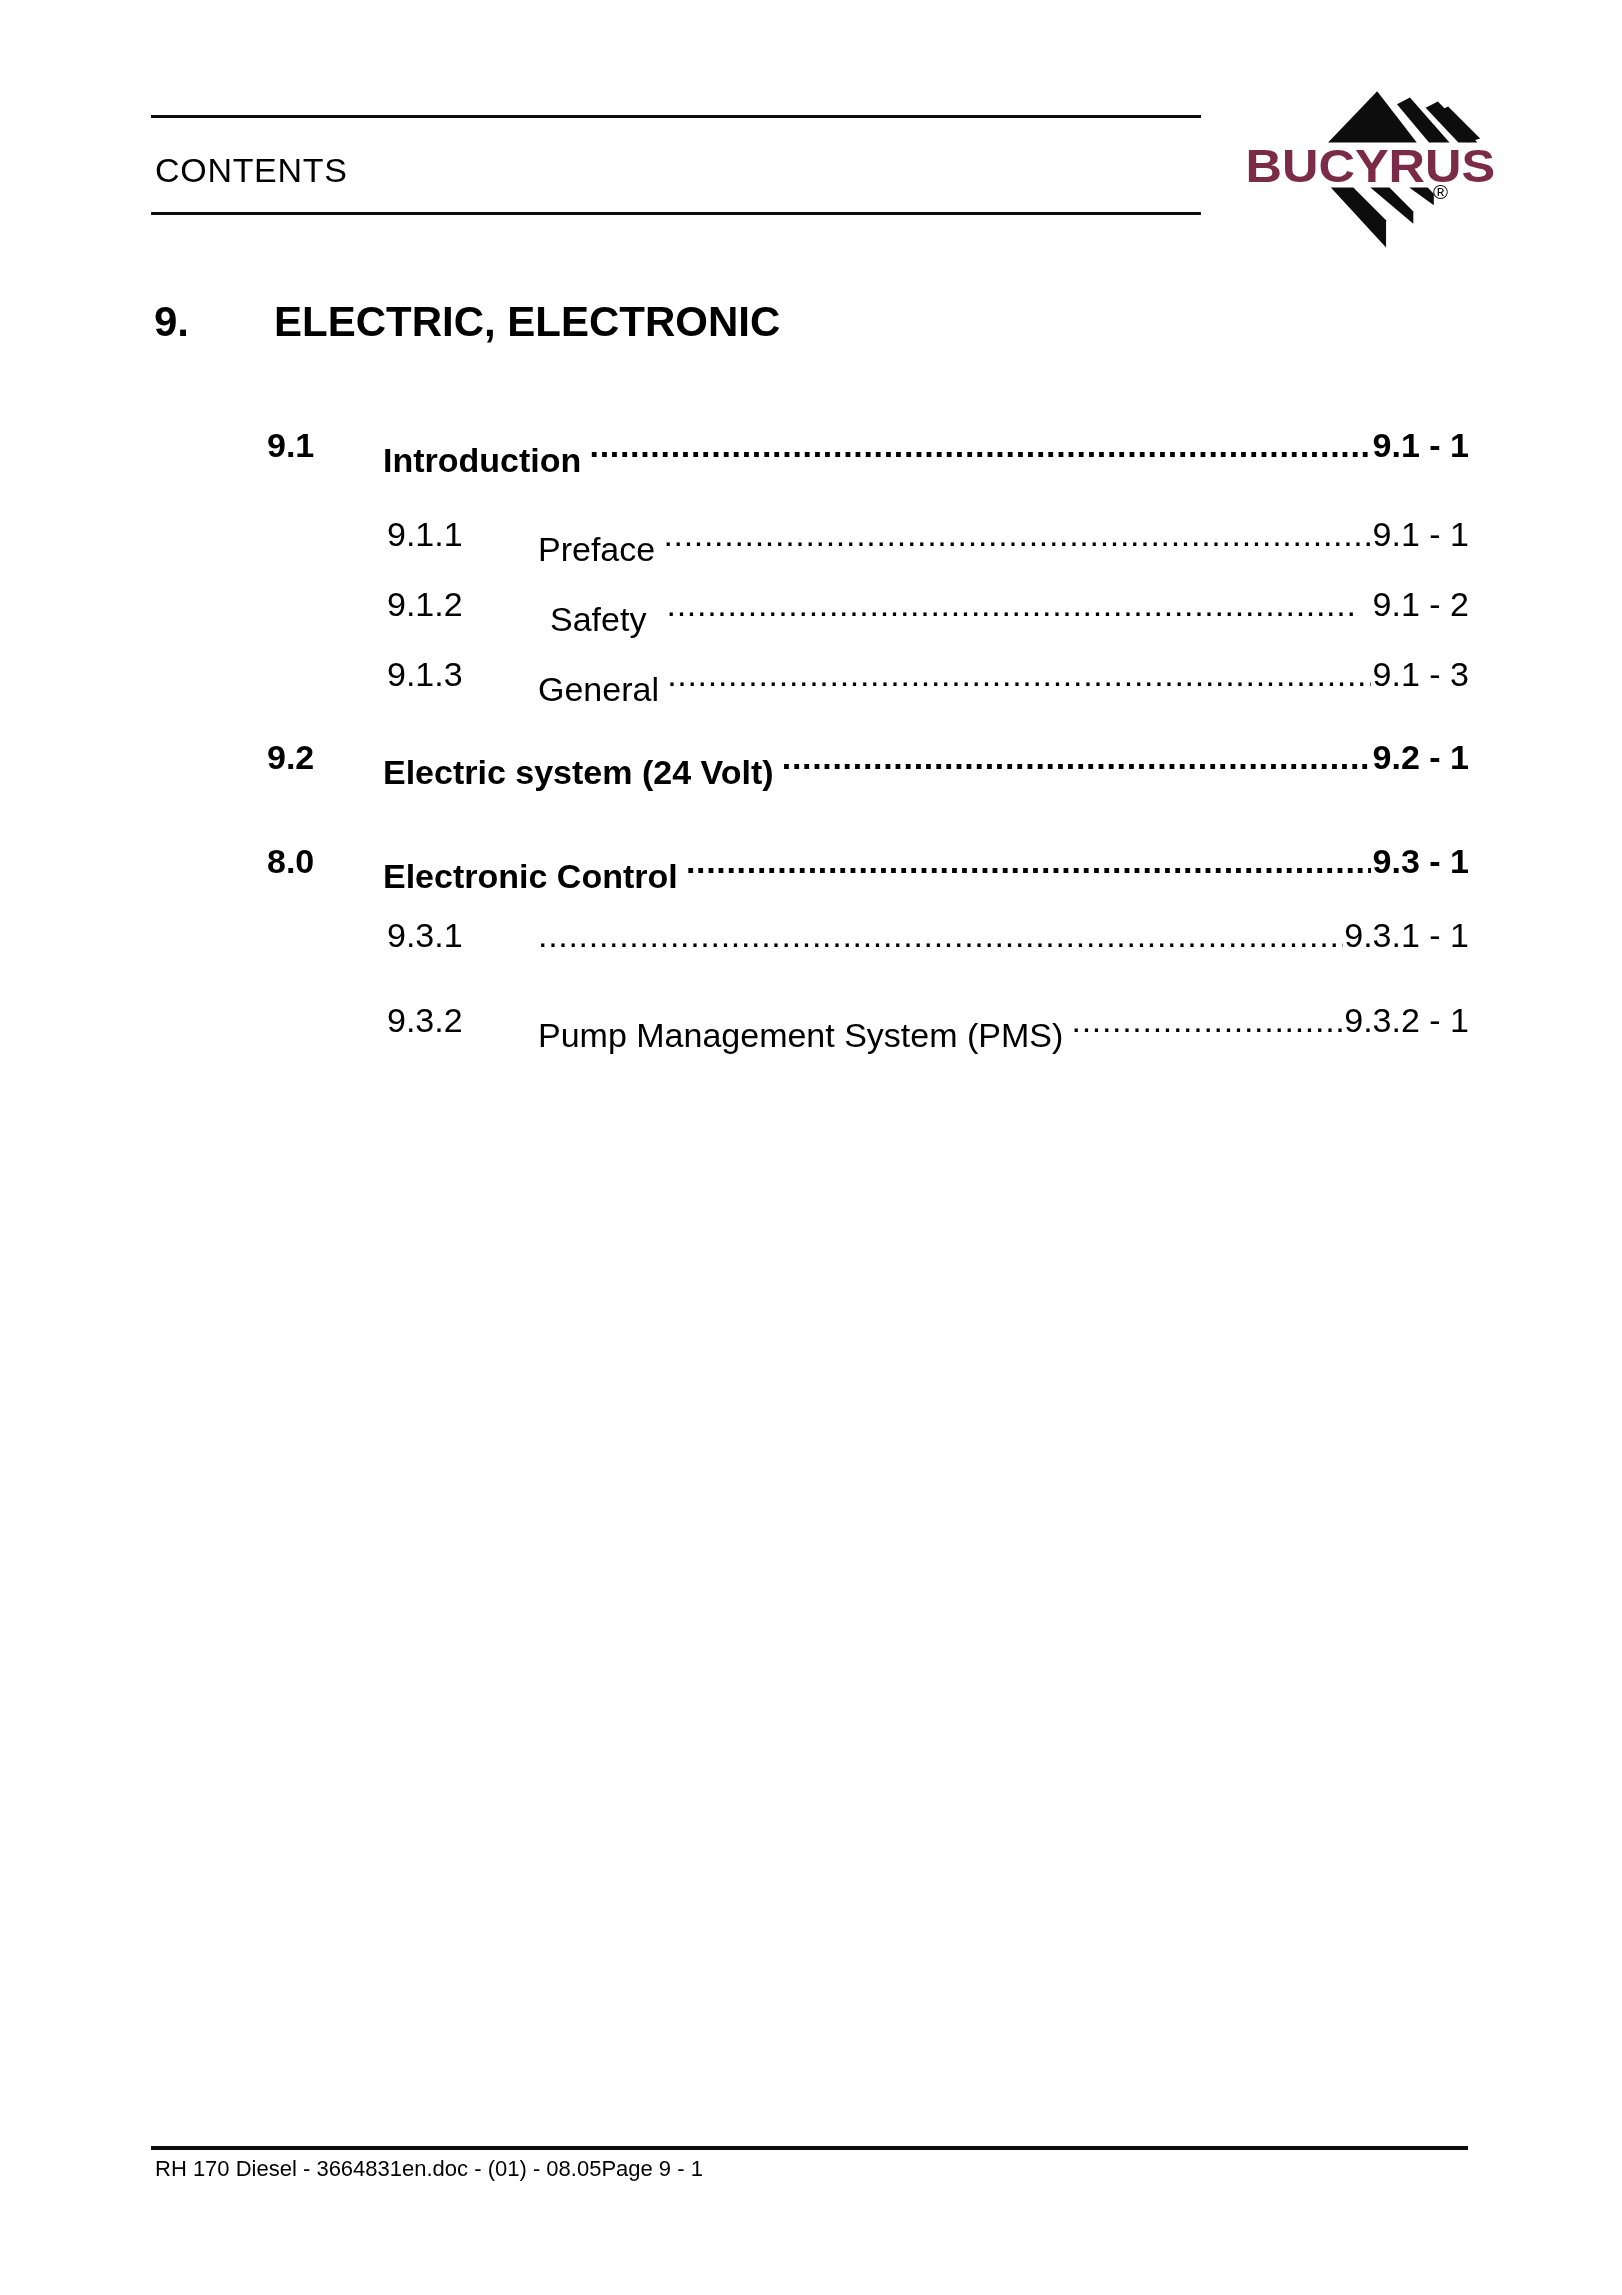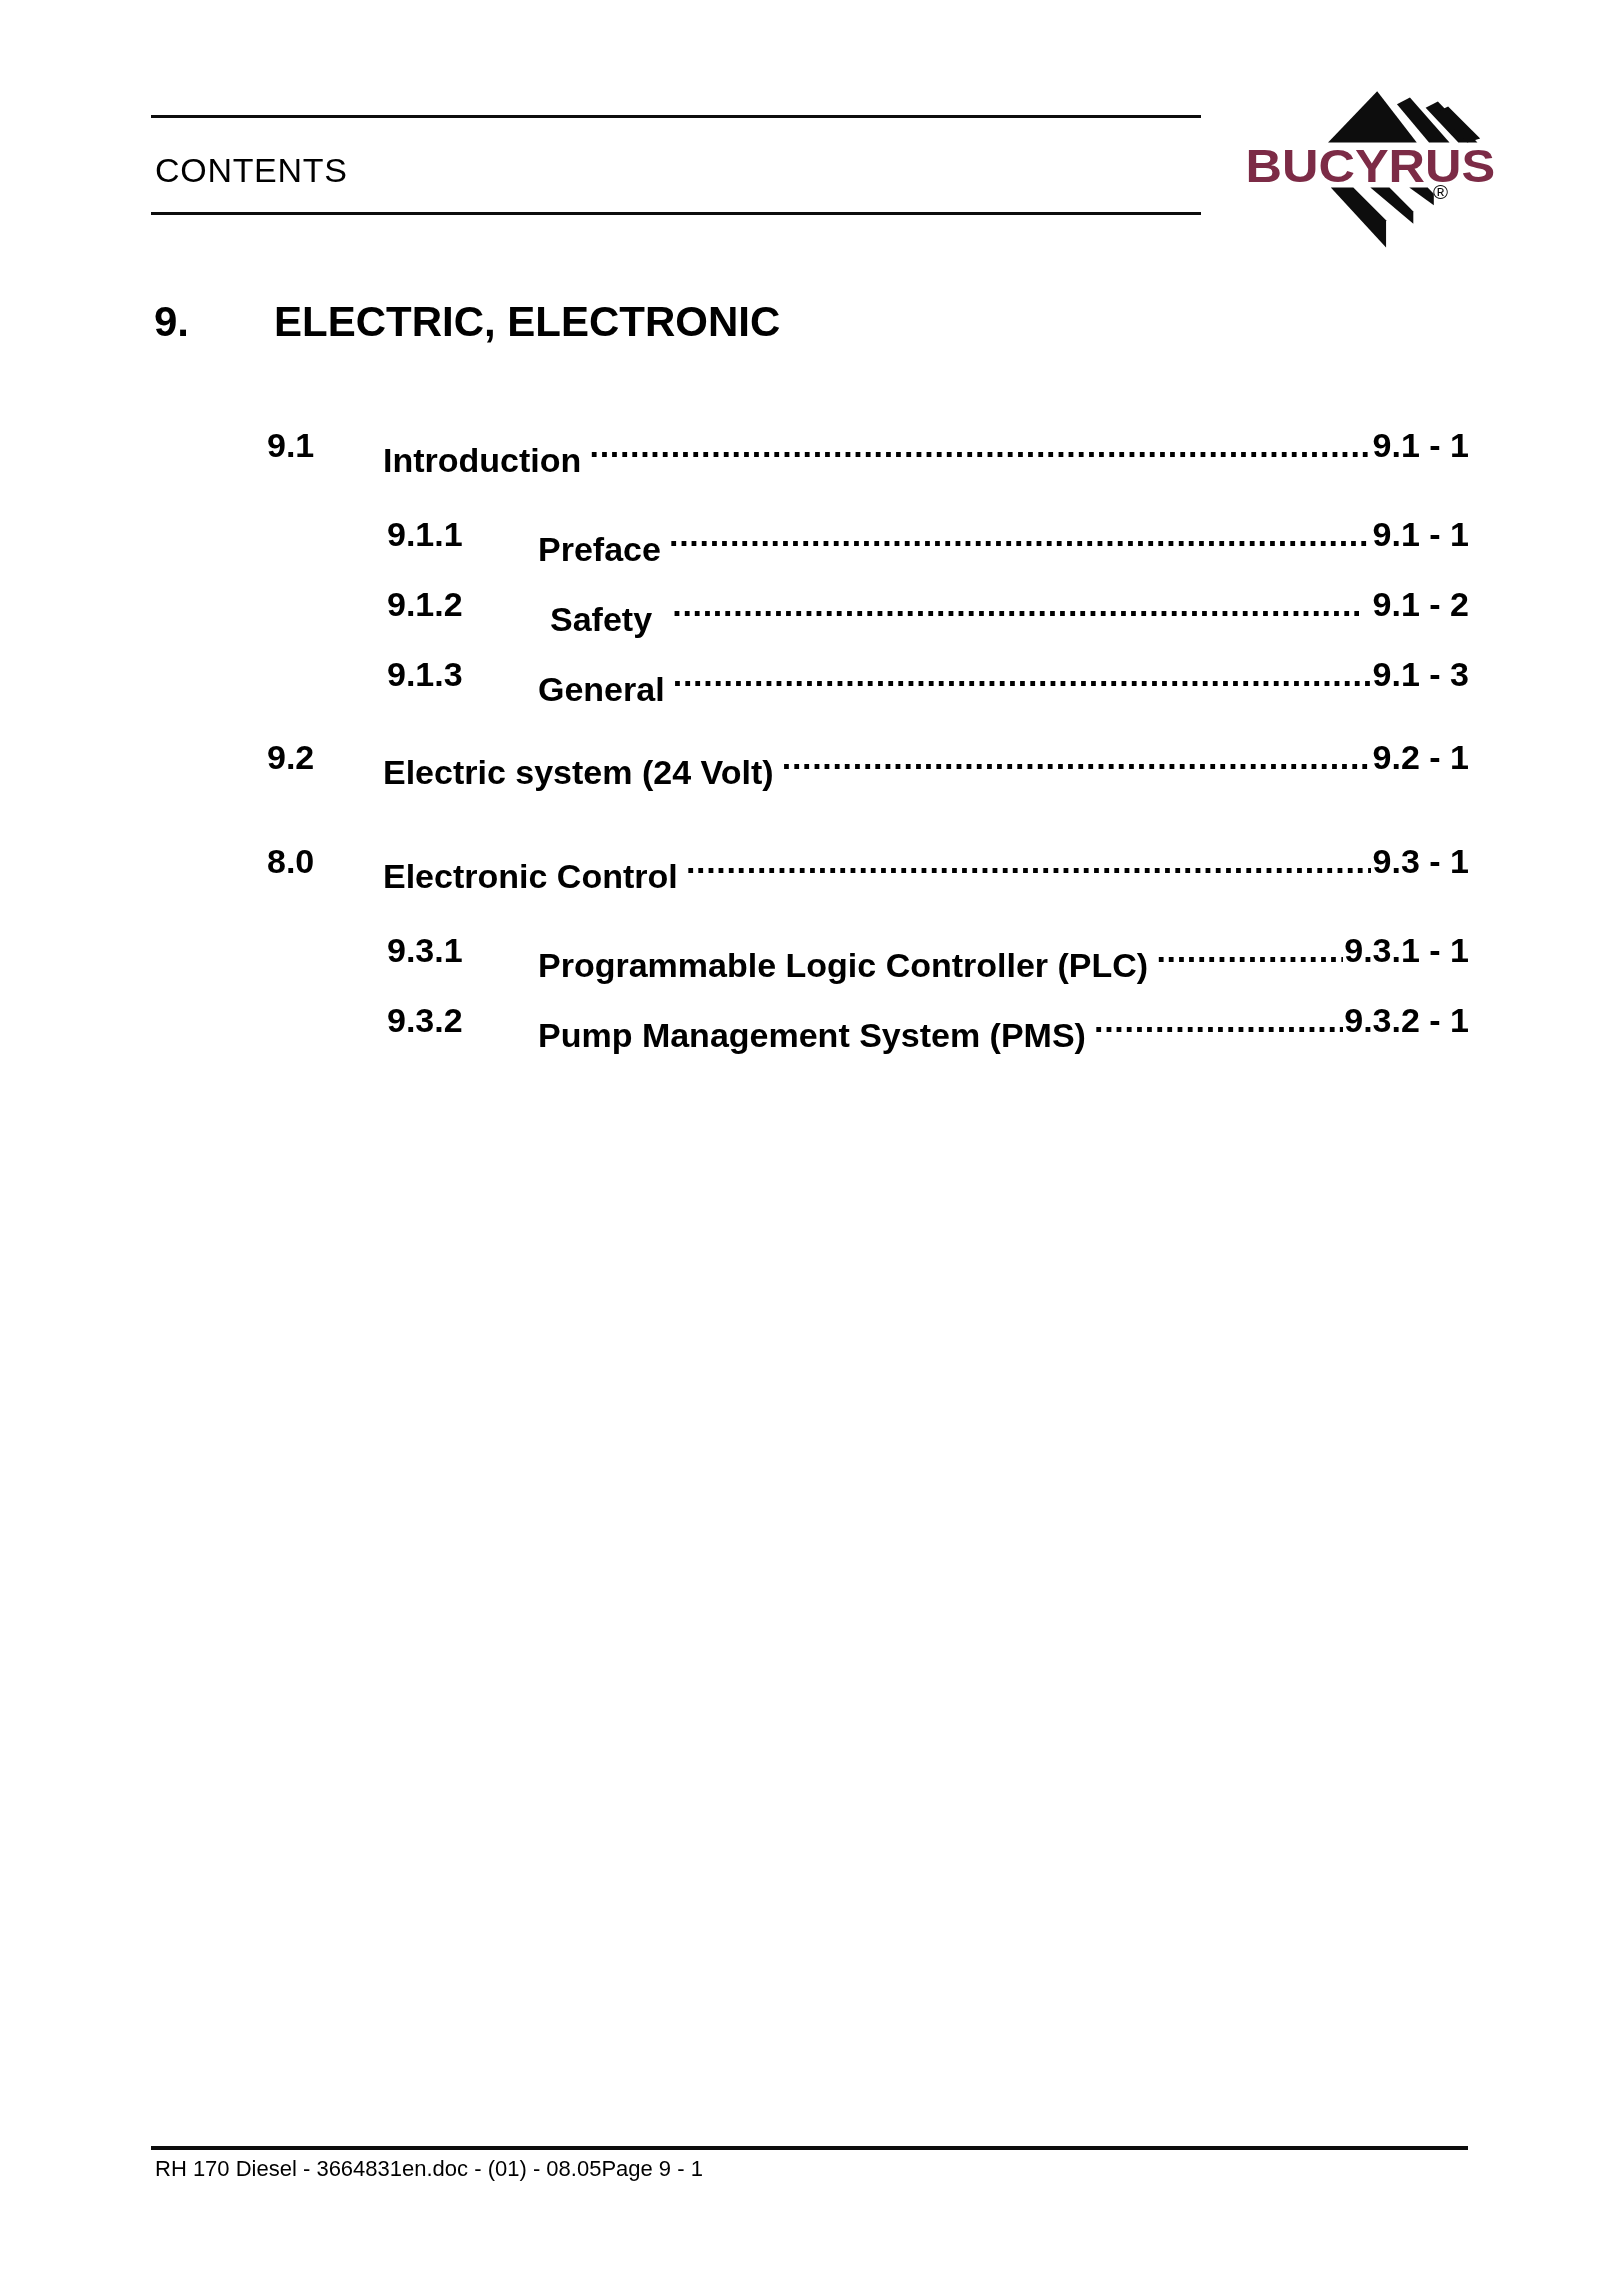--- a/index.html
+++ b/index.html
@@ -60,21 +60,21 @@
     left: 267px;
     right: 154px;
     display: flex;
     align-items: center;
     font-size: 34px;
     line-height: 41px;
     white-space: nowrap;
   }
   .toc-row.level1 { font-weight: bold; }
   .toc-row.level1 .num { flex: 0 0 116px; }
-  .toc-row.level2 { padding-left: 120px; font-weight: bold; }
+  .toc-row.level2 { padding-left: 120px; }
   .toc-row.level2 .num { flex: 0 0 151px; }
   .toc-row .ttl  { flex: none; padding-right: 8.2px; margin-top: 30px; }
   .toc-row .dots {
     flex: 1 1 auto;
     overflow: hidden;
     white-space: nowrap;
     letter-spacing: 0.7px;
   }
   .toc-row .page-ref { flex: none; padding-left: 1.4px; }
 
@@ -155,21 +155,20 @@
       <span class="page-ref">9.2 - 1</span>
     </div>
       <div class="toc-row level1" style="top: 826px;">
       <span class="num">8.0</span>
       <span class="ttl">Electronic Control</span>
       <span class="dots">....................................................................................................................................................................................................................................................................</span>
       <span class="page-ref">9.3 - 1</span>
     </div>
       <div class="toc-row level2" style="top: 915px;">
       <span class="num">9.3.1</span>
-      <span class="ttl">Programmable Logic Controller (PLC)</span>
       <span class="dots">....................................................................................................................................................................................................................................................................</span>
       <span class="page-ref">9.3.1 - 1</span>
     </div>
       <div class="toc-row level2" style="top: 985px;">
       <span class="num">9.3.2</span>
       <span class="ttl">Pump Management System (PMS)</span>
       <span class="dots">....................................................................................................................................................................................................................................................................</span>
       <span class="page-ref">9.3.2 - 1</span>
     </div>
     </div>

